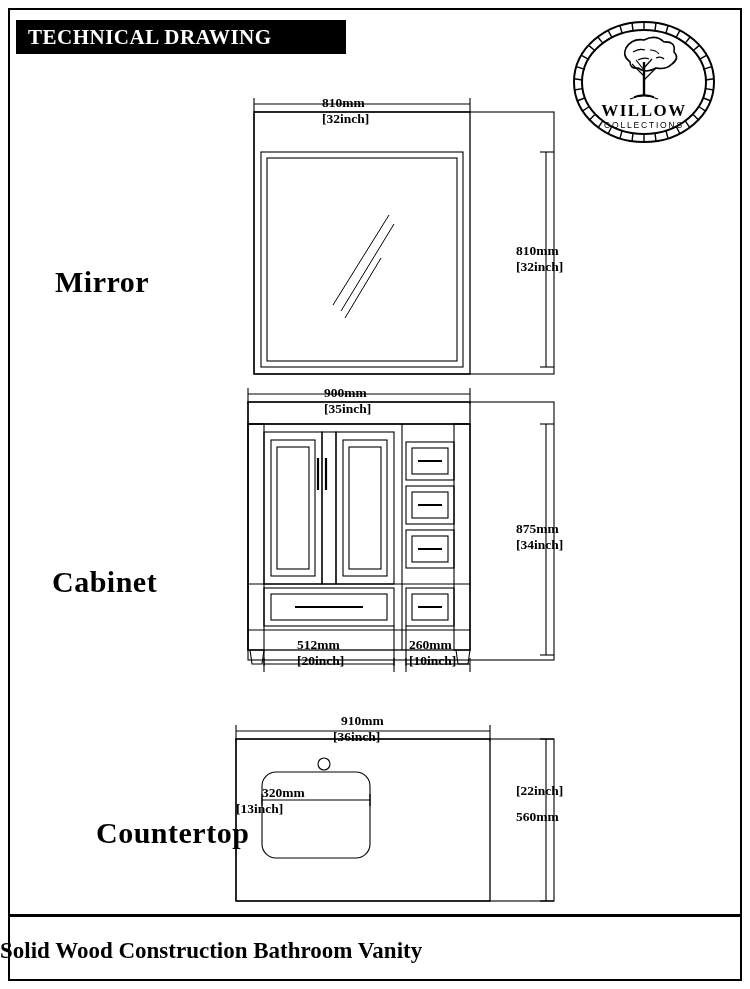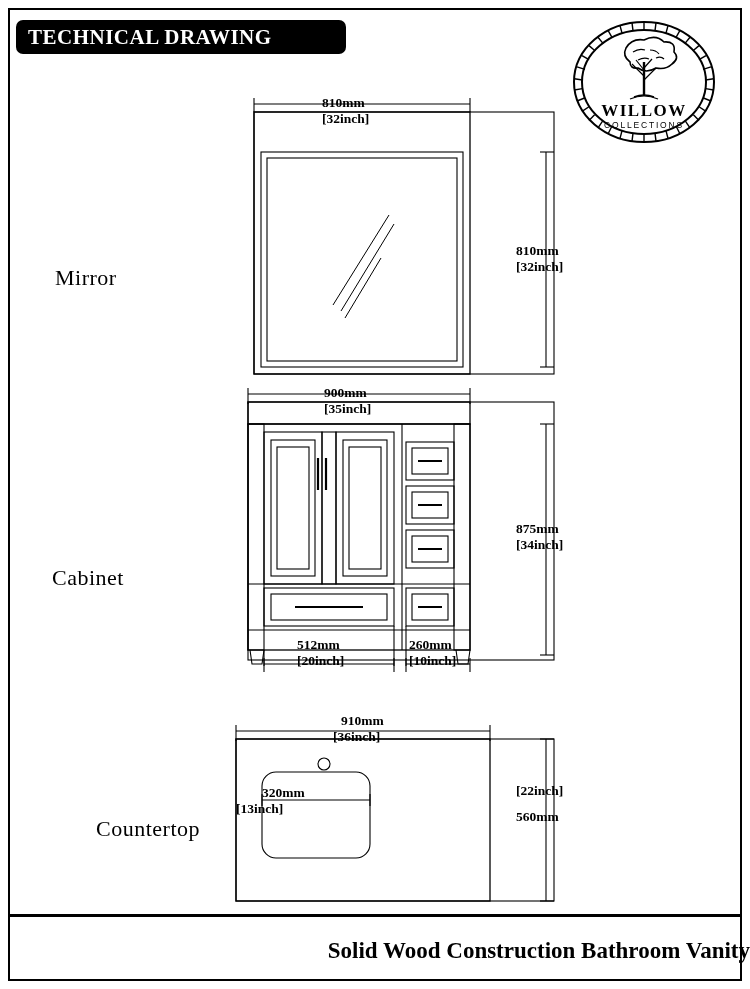--- a/index.html
+++ b/index.html
@@ -30,35 +30,34 @@
     width: 330px; height: 34px;
     background: #000;
     color: #fff;
     display: flex;
     align-items: center;
     padding-left: 12px;
     box-sizing: border-box;
     font-weight: bold;
     font-size: 21px;
     letter-spacing: 0.5px;
-    border-radius: 7px;
   }
 
   
   .logo {
     position: absolute;
     left: 570px; top: 18px;
     width: 148px; height: 128px;
   }
 
   
   .section-label {
     position: absolute;
-    font-weight: normal;
-    font-size: 22px;
+    font-weight: bold;
+    font-size: 30px;
     letter-spacing: 0.5px;
   }
   #label-mirror { left: 55px; top: 265px; }
   #label-cabinet { left: 52px; top: 557px; margin-top: 8px; }
   #label-countertop { left: 52px; top: 816px; margin-left: 44px; }
 
   
   .dim {
     position: absolute;
     font-family: "Liberation Serif", serif;
@@ -76,21 +75,21 @@
   .footer-rule {
     position: absolute;
     left: 10px; top: 914px;
     width: 730px; height: 0;
     border-top: 3px solid #000;
   }
   .footer-text {
     position: absolute;
     left: 0; top: 938px;
     width: 750px;
-    text-align: right;
+    text-align: left;
     font-size: 23px;
     font-weight: bold;
   }
 </style>
 </head>
 <body>
 
 <div class="page-border"></div>
 
 <div class="title-box">TECHNICAL DRAWING</div>

